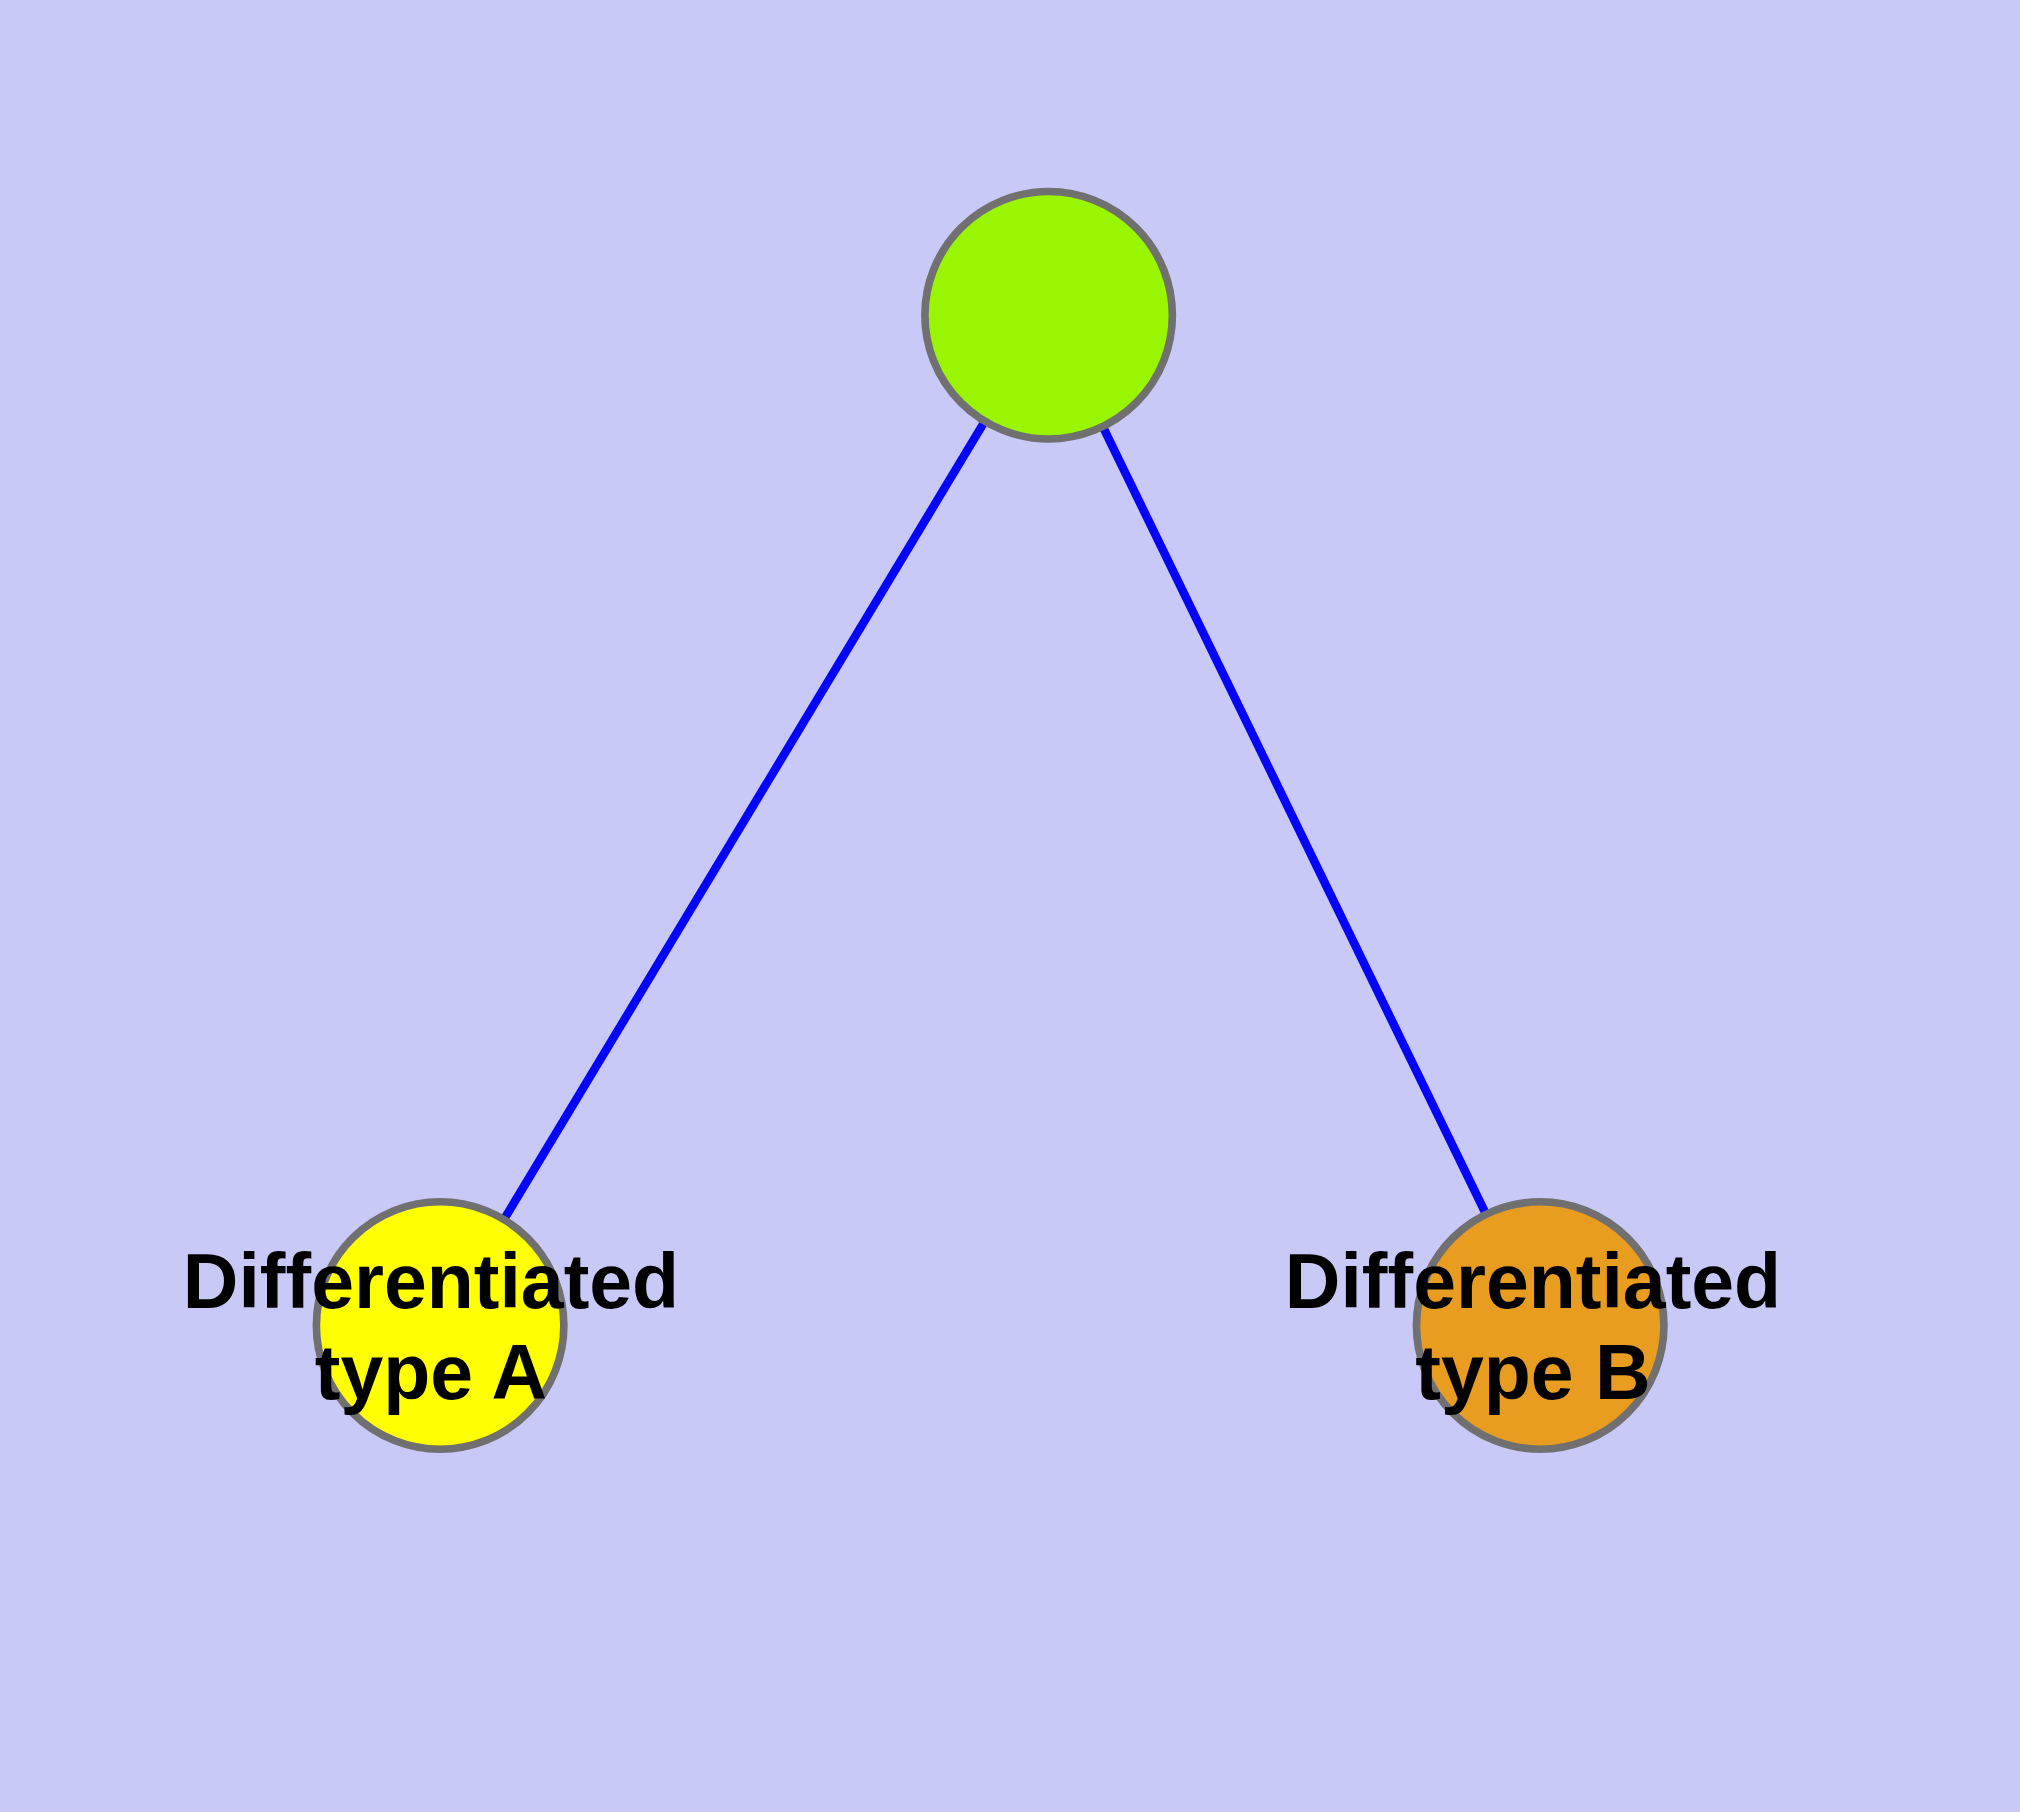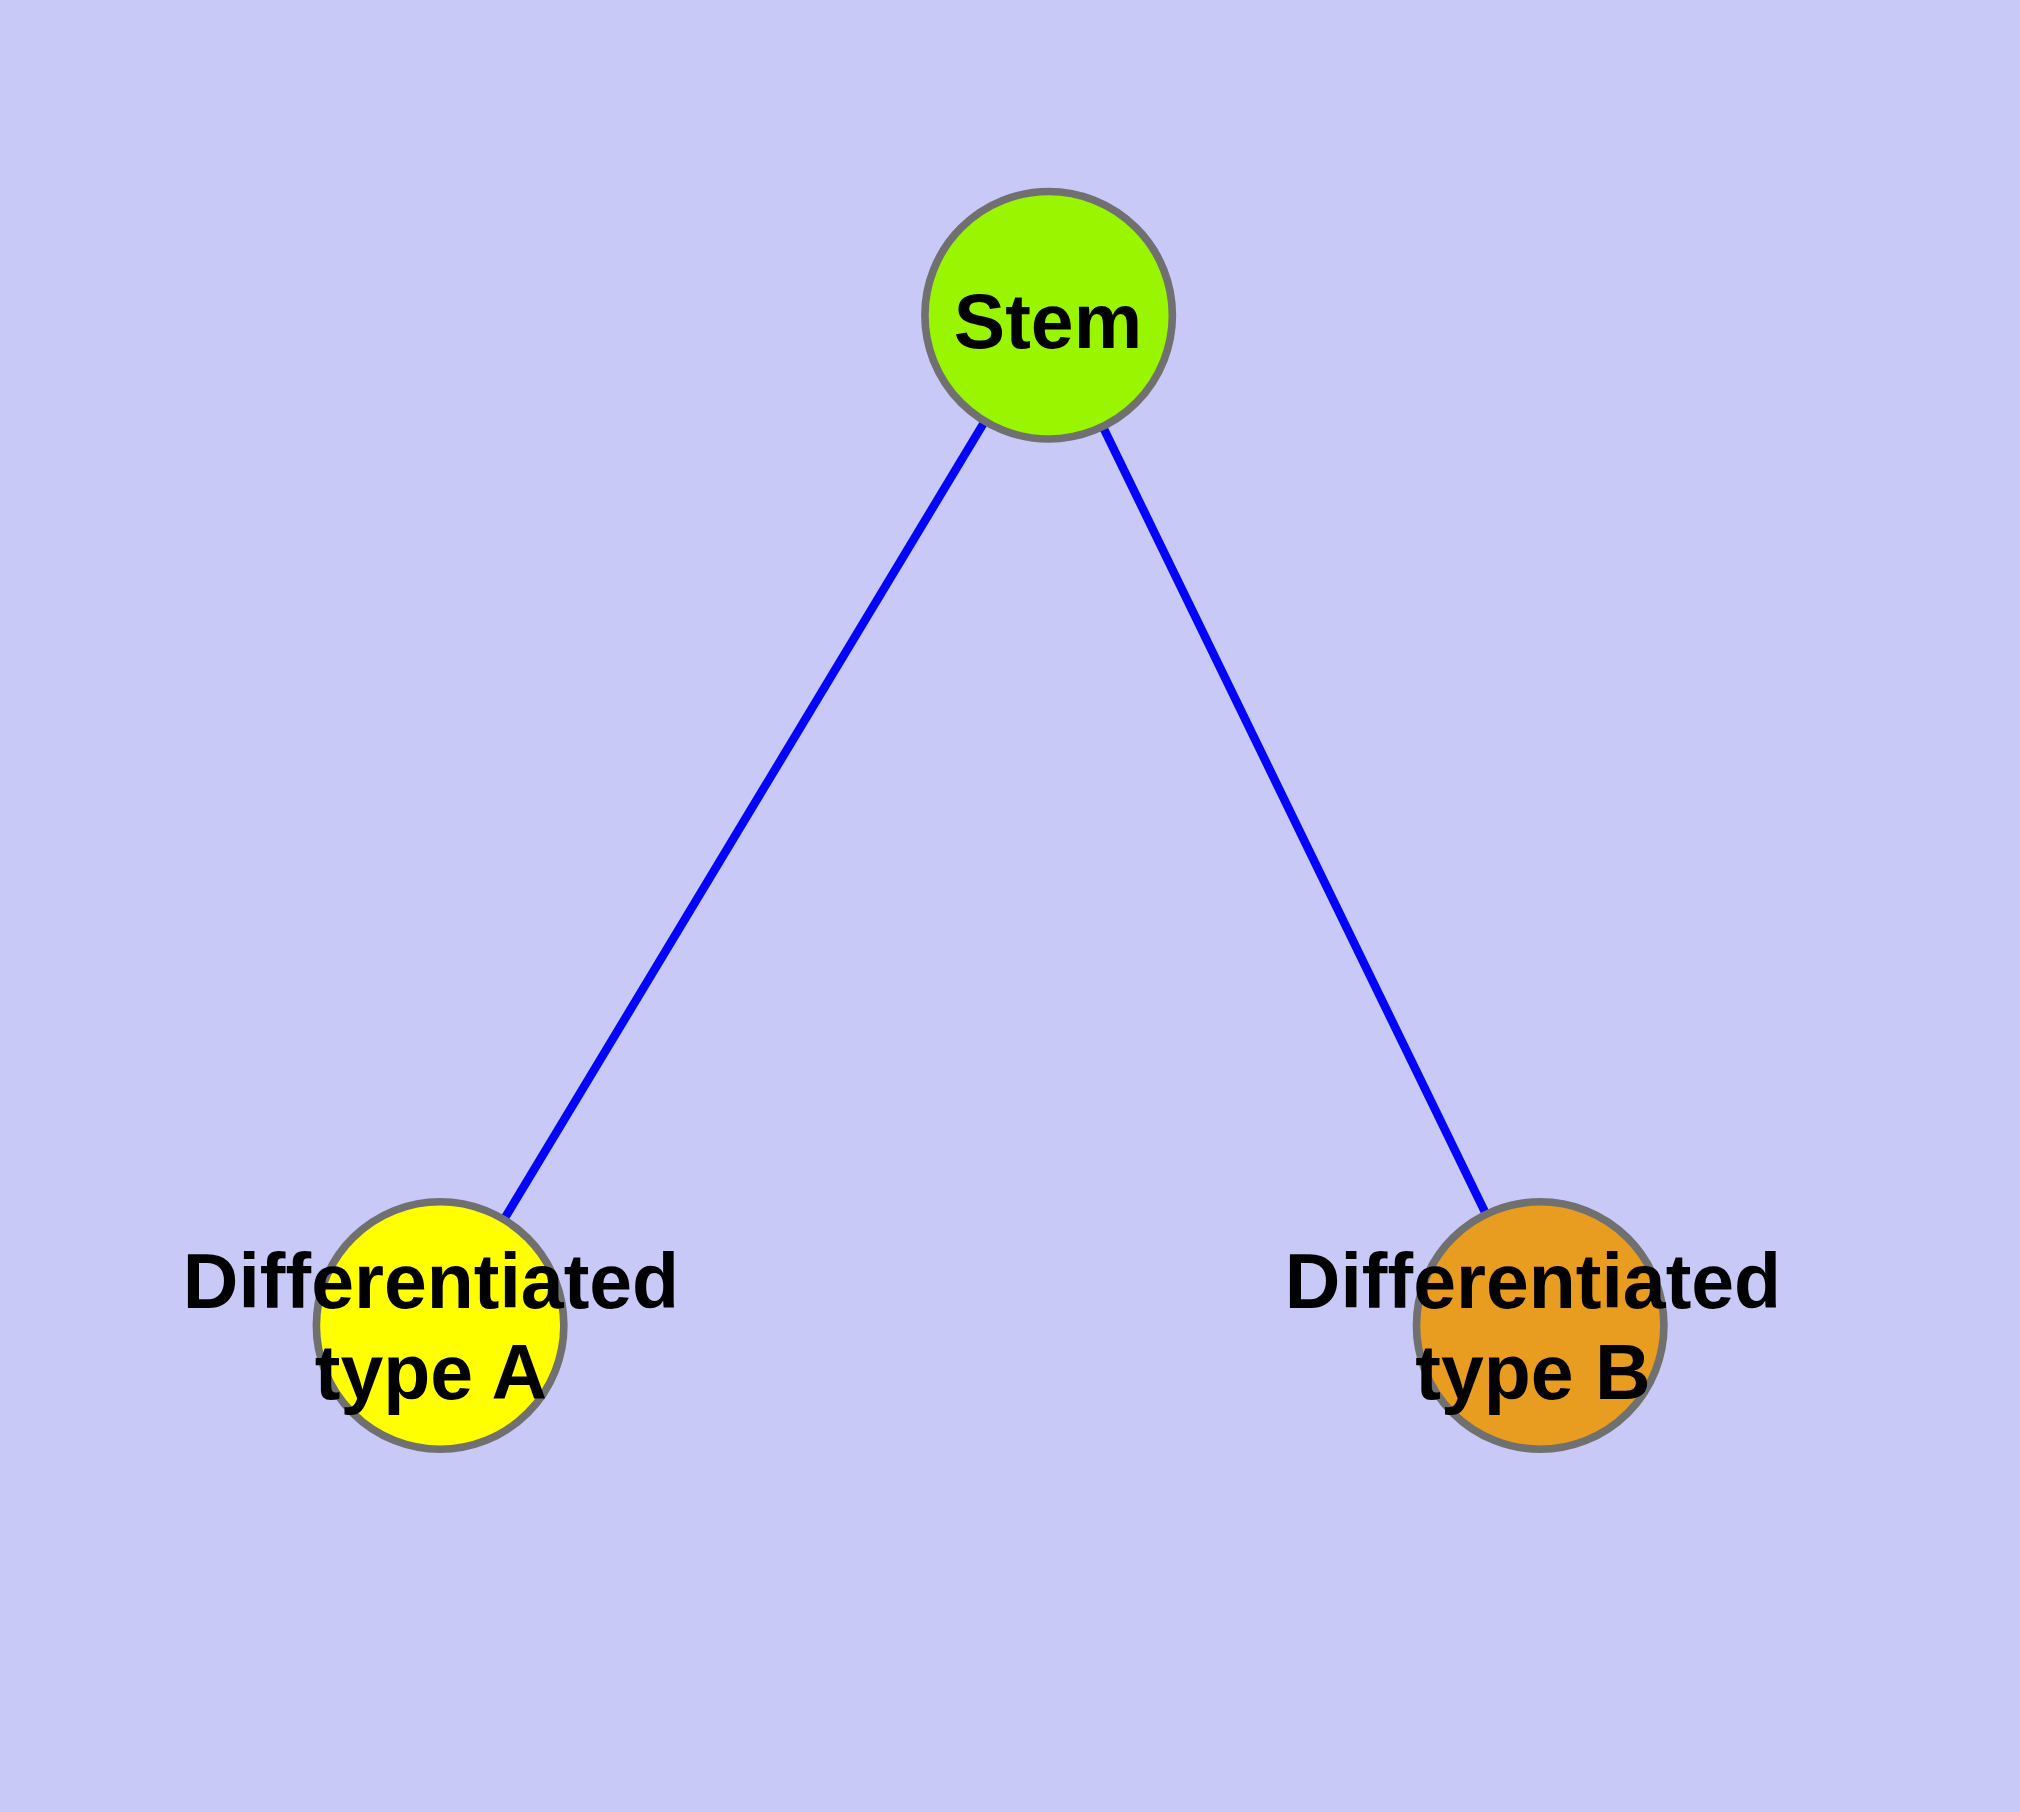--- a/index.html
+++ b/index.html
@@ -50,21 +50,20 @@
 
     <line x1="1237" y1="372" x2="1817" y2="1564" stroke="#0404FA" stroke-width="10"></line>
 
     <circle cx="1237" cy="372" r="146" fill="#9AF500" stroke="#707070" stroke-width="9"></circle>
 
     <circle cx="519" cy="1564" r="146" fill="#FFFF00" stroke="#707070" stroke-width="9"></circle>
 
     <circle cx="1817" cy="1564" r="146" fill="#E89C20" stroke="#707070" stroke-width="9"></circle>
   </svg>
 
-  <div class="node-label" style="left:1048px; top:321px;">Stem</div>
 
   <div class="node-label" style="left:431px; top:1327px;">Differentiated
 type A</div>
 
   <div class="node-label" style="left:1533px; top:1327px;">Differentiated
 type B</div>
 </div>
 
 
 </body></html>

